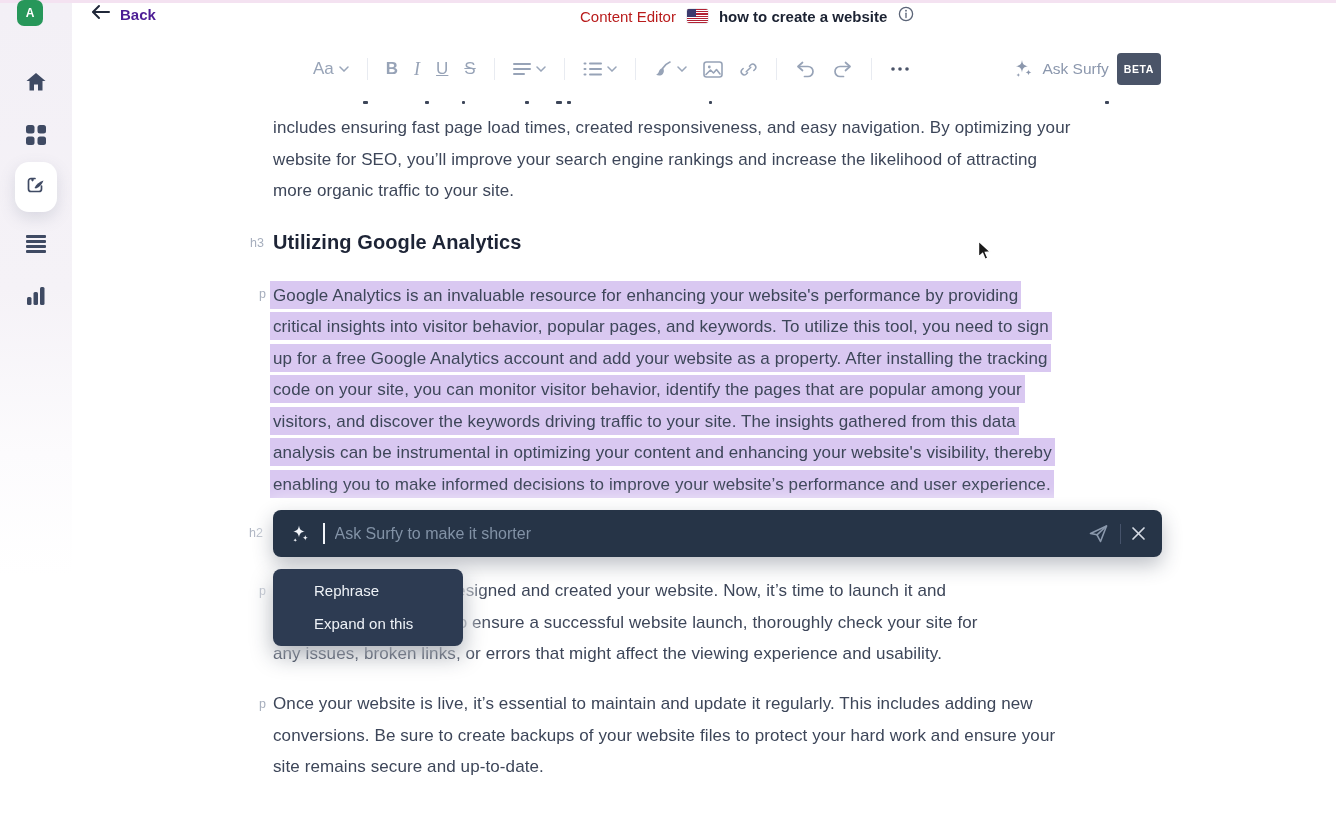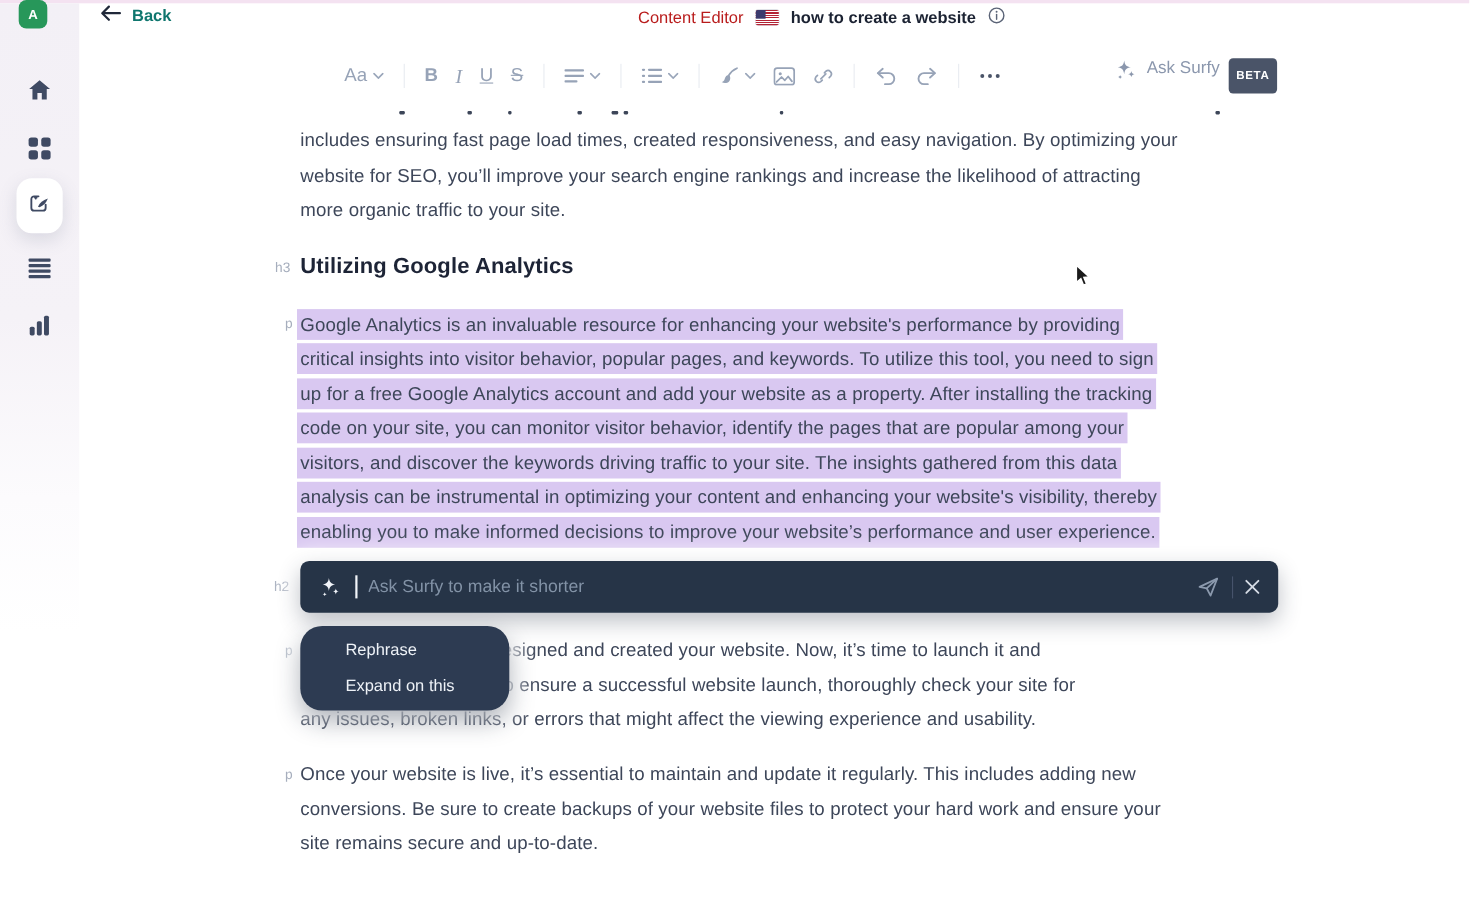--- a/index.html
+++ b/index.html
@@ -21,40 +21,40 @@
     display:flex; align-items:center; justify-content:center;
   }
   .nav-icon { position:absolute; left:0; width:72px; display:flex; justify-content:center; color:#3f4a63; cursor:pointer; }
   .nav-active-card {
     position:absolute; left:15px; top:159px; width:42px; height:50px; background:#fff;
     border-radius:14px; box-shadow:0 6px 16px rgba(90,100,130,.18);
     display:flex; align-items:center; justify-content:center; color:#3f4a63;
   }
 
   
-  .back { position:absolute; left:91px; top:4px; display:flex; align-items:center; gap:10px; color:#0f766e; cursor:pointer; }
+  .back { position:absolute; left:91px; top:4px; display:flex; align-items:center; gap:10px; color:#4c1d95; cursor:pointer; }
   .back .lbl { font-size:15px; font-weight:bold; }
   .hdr-center { position:absolute; left:580px; top:4px; display:flex; align-items:center; gap:11px; height:24px; }
   .hdr-app { font-size:15px; color:#b91c1c; }
   .flag { width:21px; height:14px; border-radius:2px; position:relative; overflow:hidden;
           background:repeating-linear-gradient(180deg,#b22234 0 1.1px,#ffffff 1.1px 2.2px); box-shadow:0 0 0 .5px #d6d9e0; }
   .flag::after { content:""; position:absolute; left:0; top:0; width:9px; height:7.5px; background:#3c3b6e; }
   .hdr-doc { font-size:15px; font-weight:bold; color:#1b2232; }
 
   
   .toolbar { position:absolute; left:289px; top:52px; width:848px; height:34px;
              display:flex; align-items:center; gap:16px; color:#97a3b7;margin-left:24px; }
   .t-item { display:flex; align-items:center; gap:5px; cursor:pointer; }
   .t-div { width:1px; height:22px; background:#e8ebf1; margin:0 2px; }
   .t-glyph { font-size:17px; color:#97a3b7; }
   .g-bold { font-weight:bold; }
   .g-italic { font-style:italic; font-family:"Liberation Serif", serif; font-size:18px; }
   .g-under { text-decoration:underline; }
   .g-strike { text-decoration:line-through; }
-  .ask-surfy { margin-left:auto; display:flex; align-items:flex-start; gap:8px; cursor:pointer; }
+  .ask-surfy { margin-left:auto; display:flex; align-items:center; gap:8px; cursor:pointer; }
   .ask-label { font-size:15.5px; color:#8b97ad; }
   .beta { background:#4a5468; color:#fff; font-size:10.5px; font-weight:bold; letter-spacing:.6px;
           border-radius:4px; padding:10px 7px; }
   .gutter-label { position:absolute; font-size:12.5px; color:#a6aebd;padding-left:12px; }
   .line { height:31.6px; line-height:31.6px; font-size:17px; letter-spacing:.1px; white-space:nowrap; color:#3d4659; }
   .remnants { position:absolute; left:273px; top:101px; width:860px; height:3px; }
   .remnants i { position:absolute; top:0; height:2.5px; background:#3d4659; border-radius:1px; }
   .para { position:absolute; left:273px; }
   .heading3 { position:absolute; left:273px; top:231px; font-size:20px; font-weight:bold; color:#1d2436; letter-spacing:.1px; }
   .hl { background:#d9c8f1; padding:4.5px 3px; margin-left:-3px; }
@@ -66,21 +66,21 @@
     background:#263447; box-shadow:0 8px 20px rgba(35,45,65,.30);
     display:flex; align-items:center; padding:0 16px; gap:10px;
   }
   .caret { width:1.5px; height:21px; background:#f2f5fa; margin-left:2px; }
   .prompt-input { flex:1; background:transparent; border:none; outline:none; color:#e8edf4;
                   font-size:16px; font-family:"Liberation Sans", sans-serif; }
   .prompt-input::placeholder { color:#8292a6; opacity:1; }
   .bar-div { width:1px; height:20px; background:#46536b; }
   .icon-btn { display:flex; align-items:center; justify-content:center; cursor:pointer; background:none; border:none; padding:0; }
   .context-menu {
-    position:absolute; left:273px; top:569px; width:190px; height:77px; border-radius:20px;
+    position:absolute; left:273px; top:569px; width:190px; height:77px; border-radius:8px;
     background:#2d3b52; box-shadow:0 10px 22px rgba(30,40,60,.35);
     display:flex; flex-direction:column; justify-content:space-evenly; padding:4px 0;
   }
   .menu-item { color:#eef2f7; font-size:15px; padding-left:41px; cursor:pointer; line-height:30px; }
 
   .cursor { position:absolute; left:977px; top:240px; }
 </style>
 </head>
 <body>
 

